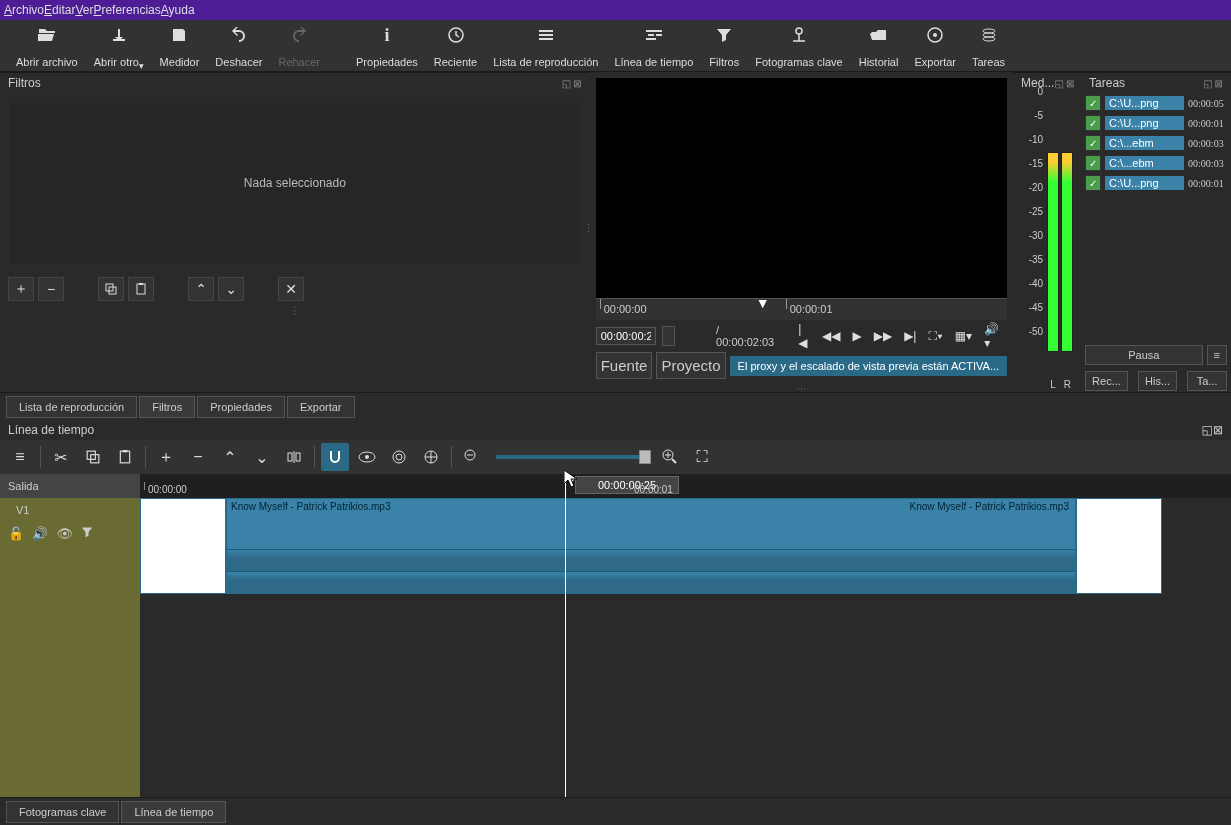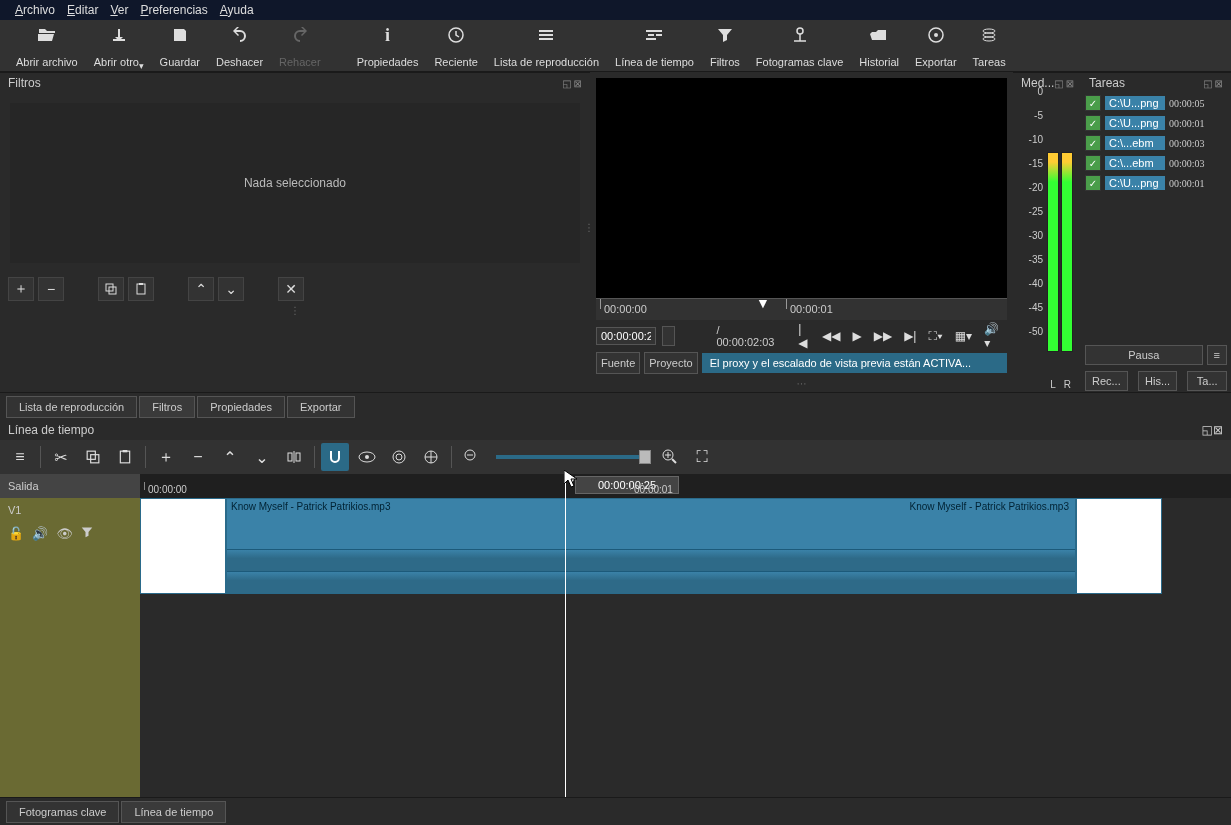--- a/index.html
+++ b/index.html
@@ -1,17 +1,17 @@
 <!DOCTYPE html>
 <html><head>
 <meta charset="utf-8">
 <style>
 * { margin:0; padding:0; box-sizing:border-box; font-family:"Segoe UI",Tahoma,sans-serif; }
 body { background:#2a2a2a; color:#ccc; font-size:12px; width:1231px; height:825px; overflow:hidden; position:relative; }
-.menubar { background:#0f172a; height:20px; display:flex; padding:0 15px; gap:12px; align-items:center; }
+.menubar { background:#4c1d95; height:20px; display:flex; padding:0 4px; gap:0; align-items:center; }
 .menubar span { color:#ddd; cursor:default; }
 .menubar span u { text-decoration:underline; }
 .toolbar { background:#323232; height:52px; display:flex; padding:0 8px; gap:0; align-items:flex-start; border-bottom:1px solid #1a1a1a; }
 .tool { display:flex; flex-direction:column; align-items:center; justify-content:center; padding:4px 8px; color:#ddd; gap:2px; min-width:40px; }
 .tool.disabled { color:#666; }
 .tool .ic { height:22px; display:flex; align-items:center; justify-content:center; font-size:18px; }
 .tool .lbl { font-size:11px; white-space:nowrap;margin-top:8px; }
 .row { display:flex; }
 .panel-title { background:#2a2a2a; padding:3px 8px; font-size:12px; display:flex; align-items:center; justify-content:space-between; border-top:1px solid #1a1a1a; }
 .panel-title .pt-btns { display:flex; gap:2px; color:#888; font-size:10px; }
@@ -25,50 +25,50 @@
 .prev-video { background:#000; margin:6px 6px 0 6px; height:220px; }
 .prev-ruler { margin:0 6px; height:22px; background:#323232; display:flex; align-items:center; font-size:11px; color:#ccc; position:relative; border-top:1px solid #555; }
 .prev-ruler .tick { position:absolute; border-left:1px solid #999; height:10px; top:0; padding-left:3px; padding-top:4px; }
 .prev-ruler .phead { position:absolute; left:160px; top:-4px; color:#fff; font-size:14px; }
 .prev-controls { margin:4px 6px; height:24px; display:flex; align-items:center; gap:6px; }
 .tc-in { background:#333; color:#fff; border:1px solid #555; padding:2px 4px; font-size:11px; width:60px; text-align:center; }
 .tc-spinner { width:14px; background:#333; border:1px solid #555; height:20px; }
 .tc-total { color:#ccc; font-size:11px;margin-left:35px; }
 .pc-btn { color:#ddd; font-size:12px; padding:0 3px; }
 .prev-tabs { margin:4px 6px; display:flex; gap:4px; align-items:center; }
-.ptab { background:#333; border:1px solid #555; padding:4px 4px; font-size:11px; }
+.ptab { background:#333; border:1px solid #555; padding:4px 4px; font-size:15px; }
 .proxy-banner { background:#2b6a87; color:#fff; padding:4px 8px; font-size:11px; flex:1; white-space:nowrap; overflow:hidden; text-overflow:ellipsis; }
 .meter-panel { width:68px; background:#2a2a2a; position:relative; }
 .meter-scale { position:absolute; right:38px; top:14px; font-size:10px; color:#ccc; text-align:right; }
 .meter-scale div { height:24px; }
 .meter-bars { position:absolute; right:8px; top:80px; display:flex; gap:2px; }
 .mbar { width:12px; height:200px; background:linear-gradient(to top,#3f3 0%,#3f3 85%,#ffcc33 95%); box-shadow:inset 0 0 0 1px #222; }
 .mlr { position:absolute; bottom:2px; right:10px; font-size:10px; display:flex; gap:8px; color:#ccc; }
 .jobs-panel { width:150px; background:#2a2a2a; }
 .job-row { display:flex; align-items:center; gap:4px; padding:2px 4px; font-size:11px; }
 .job-chk { width:16px; height:16px; background:#4a9d4a; border:1px solid #333; display:flex; align-items:center; justify-content:center; color:#fff; font-size:10px; }
-.job-path { background:#3a82a8; color:#fff; padding:1px 4px; width:60px; overflow:hidden; text-overflow:ellipsis; white-space:nowrap; }
+.job-path { background:#3a82a8; color:#fff; padding:1px 4px; width:79px; overflow:hidden; text-overflow:ellipsis; white-space:nowrap; }
 .job-time { color:#ccc; font-size:10px;font-family:Liberation Serif, serif; }
 .jobs-btns { display:flex; gap:10px; padding:4px 4px; }
 .jbtn { background:#333; border:1px solid #555; padding:3px 6px; font-size:11px; flex:1; text-align:center; }
 .mid-tabs { background:#2a2a2a; height:28px; display:flex; align-items:center; padding:0 6px; gap:2px; border-top:1px solid #1a1a1a; }
 .mtab { background:#333; border:1px solid #555; padding:4px 12px; font-size:11px; }
 .mtab.active { background:#3a3a3a; }
 .tl-header { background:#2a2a2a; padding:3px 8px; font-size:12px; display:flex; justify-content:space-between; }
 .tl-toolbar { background:#323232; height:34px; display:flex; align-items:center; padding:0 6px; gap:4px; }
 .tlbtn { width:28px; height:28px; display:flex; align-items:center; justify-content:center; color:#ddd; font-size:16px; }
 .tlbtn.active { background:#2b6a87; border-radius:2px; }
 .tlsep { width:1px; height:22px; background:#555; margin:0 2px; }
 .zoom-slider { width:150px; height:4px; background:#555; position:relative; margin:0 6px; }
 .zoom-slider .zfill { position:absolute; left:0; top:0; height:100%; width:96%; background:#2b6a87; }
 .zoom-slider .zhandle { position:absolute; right:-5px; top:-5px; width:12px; height:14px; background:#bbb; border:1px solid #888; }
 .tl-area { display:flex; height:330px; background:#2a2a2a; }
 .tl-left { width:140px; background:#6a6a33; }
 .tl-left-out { background:#444; padding:6px 8px; font-size:11px; height:24px; }
-.tl-left-track { padding:6px 8px; font-size:11px; }
+.tl-left-track { padding:6px 16px; font-size:11px; }
 .tl-left-icons { padding:4px 8px; display:flex; gap:8px; font-size:13px; }
 .tl-right { flex:1; position:relative; background:#2a2a2a; overflow:hidden; }
 .tl-ruler { height:24px; background:#1f1f1f; position:relative; font-size:10px; color:#ccc; }
 .tl-ruler .rtick { position:absolute; top:8px; border-left:1px solid #888; padding-left:3px; height:8px; padding-top:2px; }
 .tl-ruler .phead2 { position:absolute; left:425px; top:0; color:#fff; font-size:12px; }
 .tl-ruler .ttip { position:absolute; left:435px; top:2px; background:#444; color:#fff; padding:2px 22px; font-size:11px; border:1px solid #666; }
 .tl-track { height:96px; position:relative; }
 .clip { position:absolute; top:0; height:96px; background:#3a82a8; border:1px solid #2a6a8a; }
 .clip .clbl { font-size:10px; color:#023; padding:2px 4px; white-space:nowrap; overflow:hidden; }
 .clip.white { background:#fff; }
@@ -109,21 +109,21 @@
         </svg>
       </div>
       <div class="lbl"><span>Abrir otro</span><sub>▾</sub></div>
     </div>
   <div class="tool">
       <div class="ic">
         <svg width="16" height="16" viewBox="0 0 16 16">
           <path d="M2 2h10l2 2v10H2zM4 3h6v4H4zM4 10h8v4H4z"></path>
         </svg>
       </div>
-      <div class="lbl">Guardar</div>
+      <div class="lbl">Medidor</div>
     </div>
   <div class="tool">
       <div class="ic">
         <svg width="18" height="16" viewBox="0 0 18 16">
           <path d="M9 3a6 6 0 0 1 0 12v-2a4 4 0 0 0 0-8H5l3 3-1 1-5-5 5-5 1 1-3 3z"></path>
         </svg>
       </div>
       <div class="lbl">Deshacer</div>
     </div>
   <div class="tool disabled">

